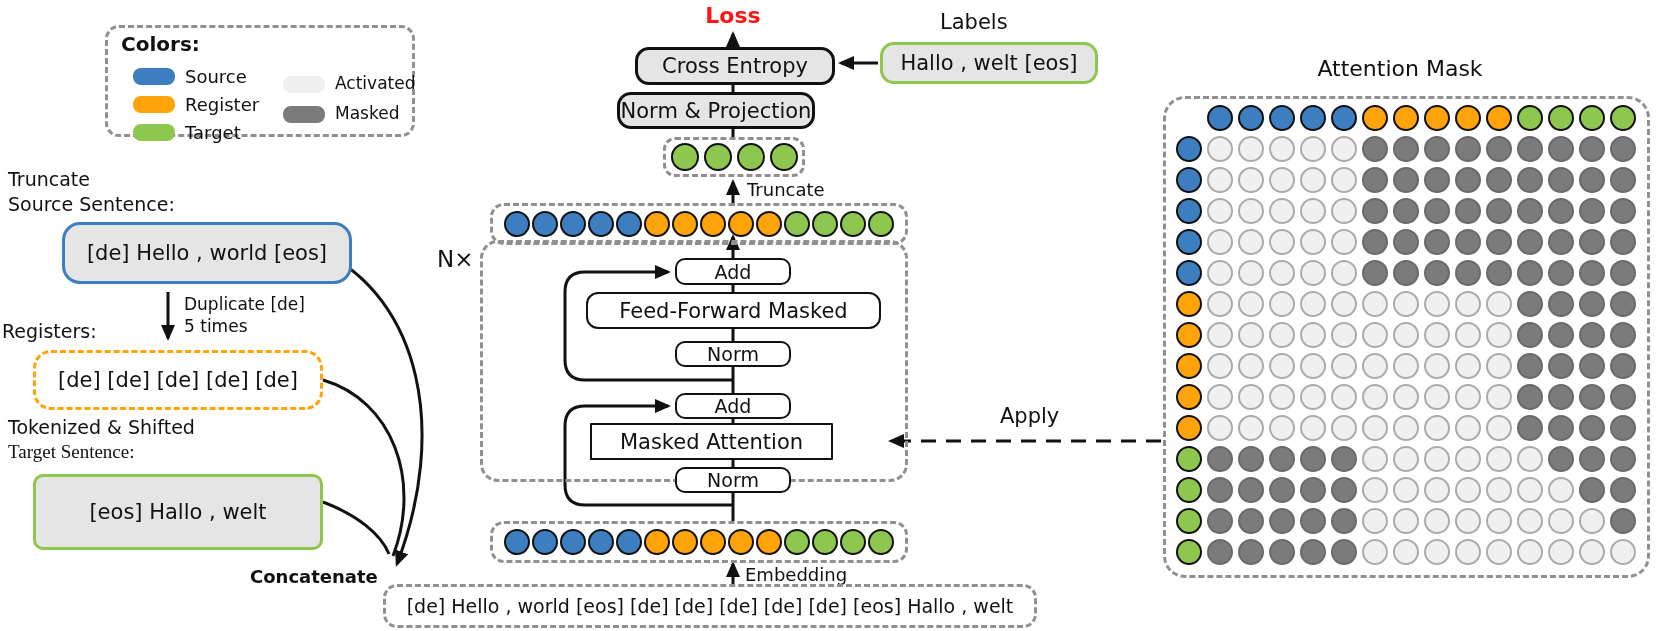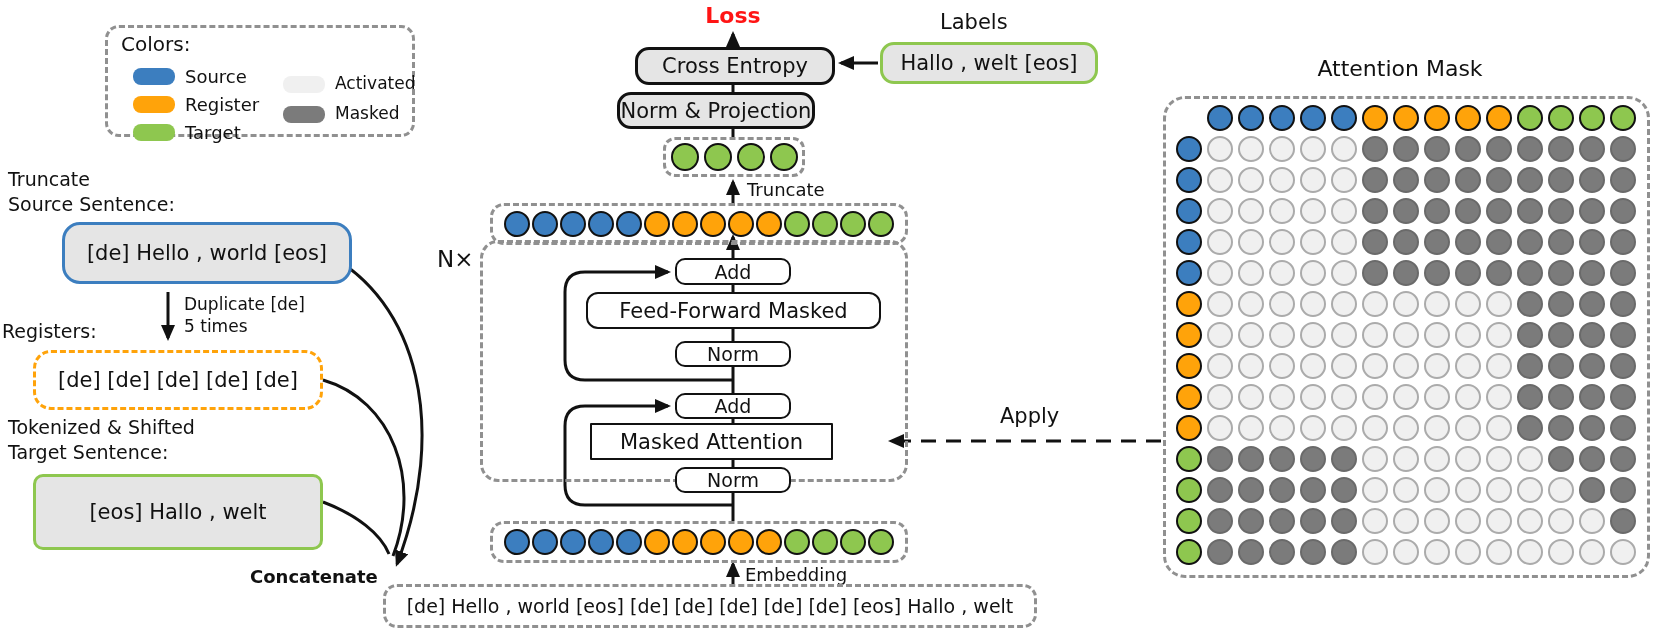--- a/index.html
+++ b/index.html
@@ -57,21 +57,21 @@
       <path d="M878,63 L841,63" marker-end="url(#arr)"></path>
       <path d="M1161,441 L891,441" stroke-dasharray="15 10" marker-end="url(#arr)"></path>
       <path d="M168,292 L168,338" marker-end="url(#arr)"></path>
       <path d="M323,252 C420,300 448,430 397,564" marker-end="url(#arr)"></path>
       <path d="M323,380 C392,400 422,480 393,556"></path>
       <path d="M323,502 C357,515 381,534 389,554"></path>
     </g>
   </svg>
 
   <div class="abs dashbox" style="left:105px;top:25px;width:310px;height:112px;border-radius:14px;">
-    <div class="abs lbl hw" style="left:13px;top:4px;font-size:20px;">Colors:</div>
+    <div class="abs lbl hw" style="left:13px;top:4px;font-size:20px;font-weight:bold;">Colors:</div>
     <span class="abs swatch c-S" style="left:25px;top:40px;"></span>
     <div class="abs lbl" style="left:77px;top:38px;font-size:18px;">Source</div>
     <span class="abs swatch c-R" style="left:25px;top:68px;"></span>
     <div class="abs lbl" style="left:77px;top:66px;font-size:18px;">Register</div>
     <span class="abs swatch c-T" style="left:25px;top:96px;"></span>
     <div class="abs lbl" style="left:77px;top:94px;font-size:18px;">Target</div>
     <span class="abs swatch" style="left:175px;top:48px;background:var(--activated_fill);"></span>
     <div class="abs lbl" style="left:227px;top:45px;font-size:17px;">Activated</div>
     <span class="abs swatch" style="left:175px;top:78px;background:var(--masked_fill);"></span>
     <div class="abs lbl" style="left:227px;top:75px;font-size:17px;">Masked</div>
@@ -87,21 +87,21 @@
   <div class="abs lbl" style="left:184px;top:294px;font-size:17px;">Duplicate [de]</div>
   <div class="abs lbl" style="left:184px;top:316px;font-size:17px;">5 times</div>
 
   <div class="abs lbl" style="left:2px;top:320px;font-size:19px;">Registers:</div>
 
   <div class="abs" style="left:33px;top:350px;width:290px;height:60px;border:3.5px dashed var(--register);border-radius:18px;display:flex;align-items:center;justify-content:center;">
     <span style="font-size:21px;">[de] [de] [de] [de] [de]</span>
   </div>
 
   <div class="abs lbl" style="left:8px;top:416px;font-size:19px;">Tokenized &amp; Shifted</div>
-  <div class="abs lbl" style="left:8px;top:441px;font-size:19px;">Target Sentence:</div>
+  <div class="abs lbl" style="left:8px;top:441px;font-size:19px;font-family:Liberation Serif, serif;">Target Sentence:</div>
 
   <div class="abs solidbox" style="left:33px;top:474px;width:290px;height:76px;border-color:var(--target);border-radius:10px;">
     <span style="font-size:21px;">[eos] Hallo , welt</span>
   </div>
 
   <div class="abs lbl" style="left:250px;top:566px;font-size:18px;font-weight:bold;">Concatenate</div>
 
   <div class="abs lbl" style="left:703px;top:3px;width:60px;text-align:center;font-size:22px;font-weight:600;color:var(--loss_red);">Loss</div>
 
   <div class="abs solidbox" style="left:635px;top:47px;width:200px;height:38px;">

